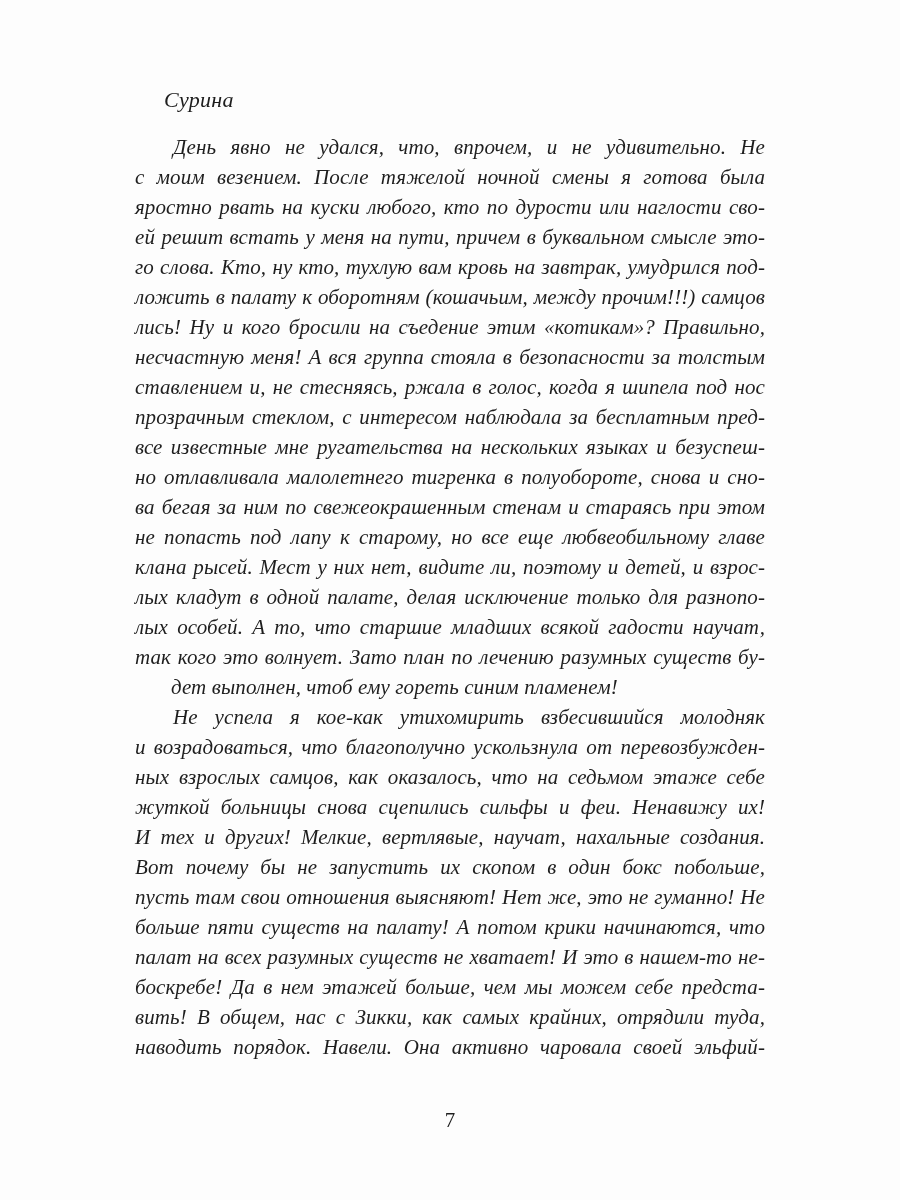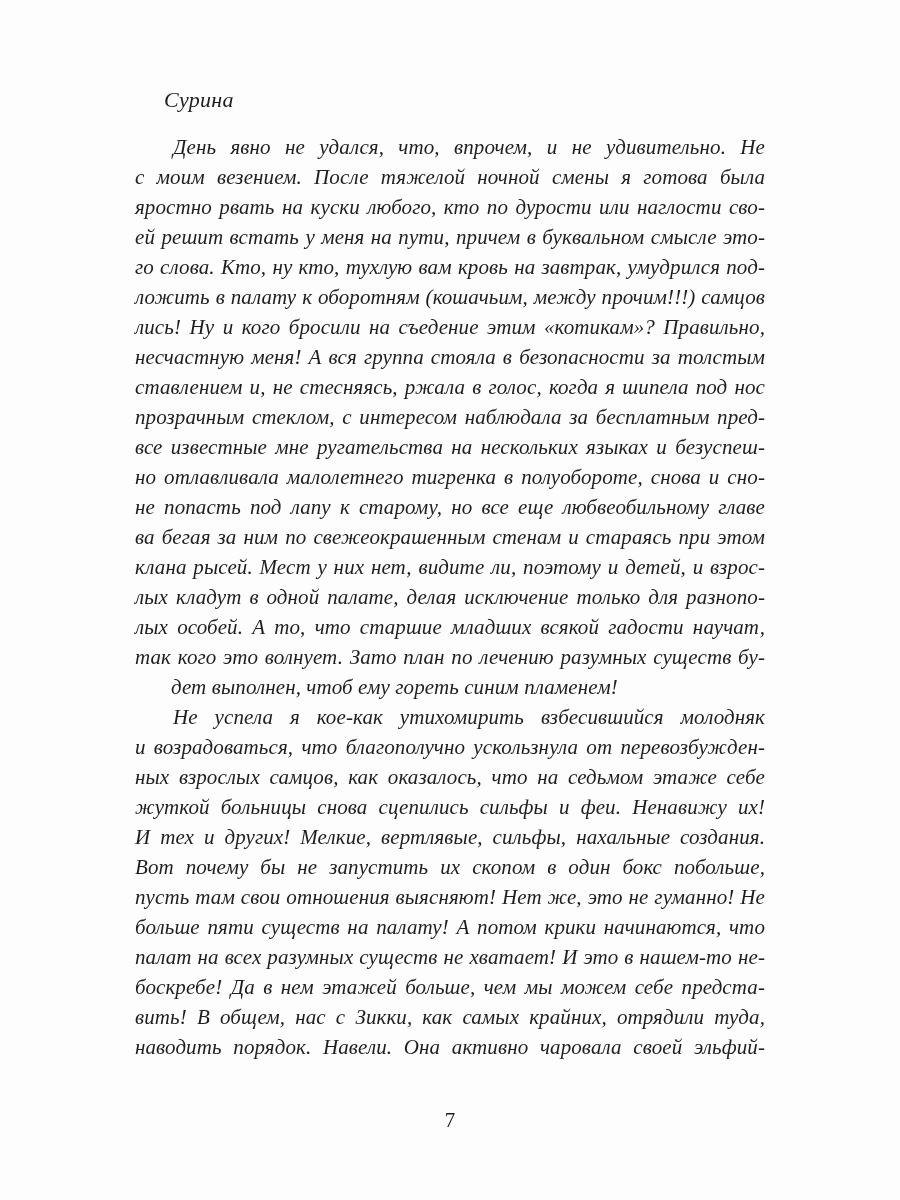--- a/index.html
+++ b/index.html
@@ -70,32 +70,32 @@
       <div class="line">яростно рвать на куски любого, кто по дурости или наглости сво-</div>
       <div class="line">ей решит встать у меня на пути, причем в буквальном смысле это-</div>
       <div class="line">го слова. Кто, ну кто, тухлую вам кровь на завтрак, умудрился под-</div>
       <div class="line">ложить в палату к оборотням (кошачьим, между прочим!!!) самцов</div>
       <div class="line">лись! Ну и кого бросили на съедение этим «котикам»? Правильно,</div>
       <div class="line">несчастную меня! А вся группа стояла в безопасности за толстым</div>
       <div class="line">ставлением и, не стесняясь, ржала в голос, когда я шипела под нос</div>
       <div class="line">прозрачным стеклом, с интересом наблюдала за бесплатным пред-</div>
       <div class="line">все известные мне ругательства на нескольких языках и безуспеш-</div>
       <div class="line">но отлавливала малолетнего тигренка в полуобороте, снова и сно-</div>
+      <div class="line">ва бегая за ним по свежеокрашенным стенам и стараясь при этом</div>
       <div class="line">не попасть под лапу к старому, но все еще любвеобильному главе</div>
-      <div class="line">ва бегая за ним по свежеокрашенным стенам и стараясь при этом</div>
       <div class="line">клана рысей. Мест у них нет, видите ли, поэтому и детей, и взрос-</div>
       <div class="line">лых кладут в одной палате, делая исключение только для разнопо-</div>
       <div class="line">лых особей. А то, что старшие младших всякой гадости научат,</div>
       <div class="line">так кого это волнует. Зато план по лечению разумных существ бу-</div>
       <div class="line end">дет выполнен, чтоб ему гореть синим пламенем!</div>
       <div class="line first">Не успела я кое-как утихомирить взбесившийся молодняк</div>
       <div class="line">и возрадоваться, что благополучно ускользнула от перевозбужден-</div>
       <div class="line">ных взрослых самцов, как оказалось, что на седьмом этаже себе</div>
       <div class="line">жуткой больницы снова сцепились сильфы и феи. Ненавижу их!</div>
-      <div class="line">И тех и других! Мелкие, вертлявые, сильфы, нахальные создания.</div>
+      <div class="line">И тех и других! Мелкие, вертлявые, научат, нахальные создания.</div>
       <div class="line">Вот почему бы не запустить их скопом в один бокс побольше,</div>
       <div class="line">пусть там свои отношения выясняют! Нет же, это не гуманно! Не</div>
       <div class="line">больше пяти существ на палату! А потом крики начинаются, что</div>
       <div class="line">палат на всех разумных существ не хватает! И это в нашем-то не-</div>
       <div class="line">боскребе! Да в нем этажей больше, чем мы можем себе предста-</div>
       <div class="line">вить! В общем, нас с Зикки, как самых крайних, отрядили туда,</div>
       <div class="line">наводить порядок. Навели. Она активно чаровала своей эльфий-</div>
     </div>
 
   <div class="page-number">7</div>

